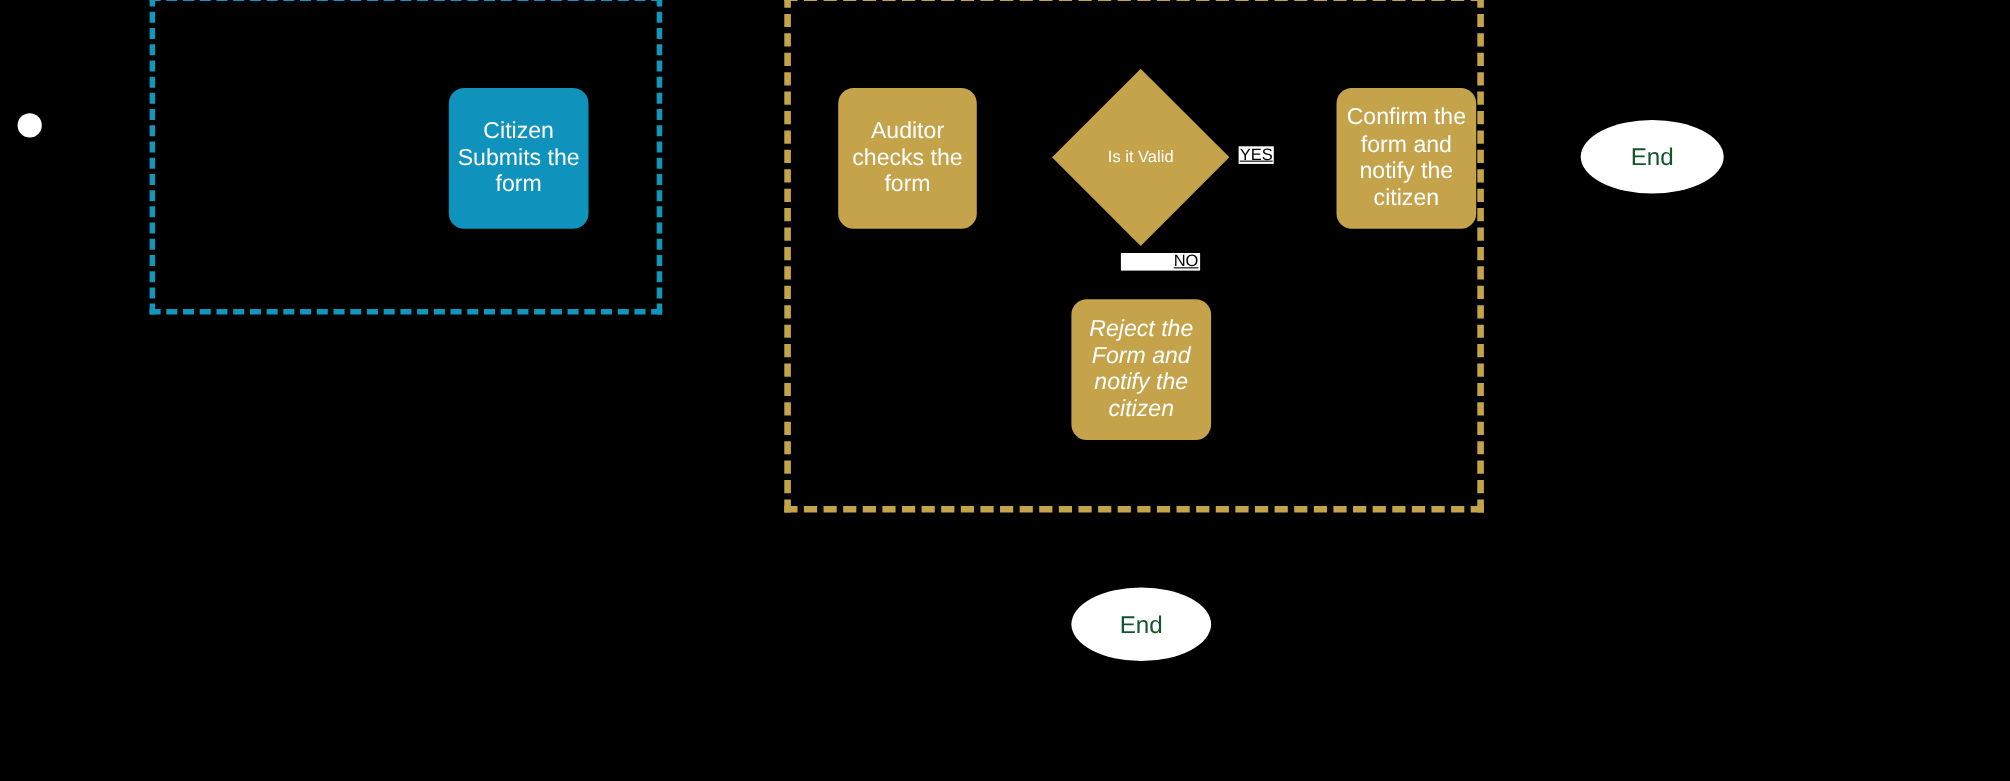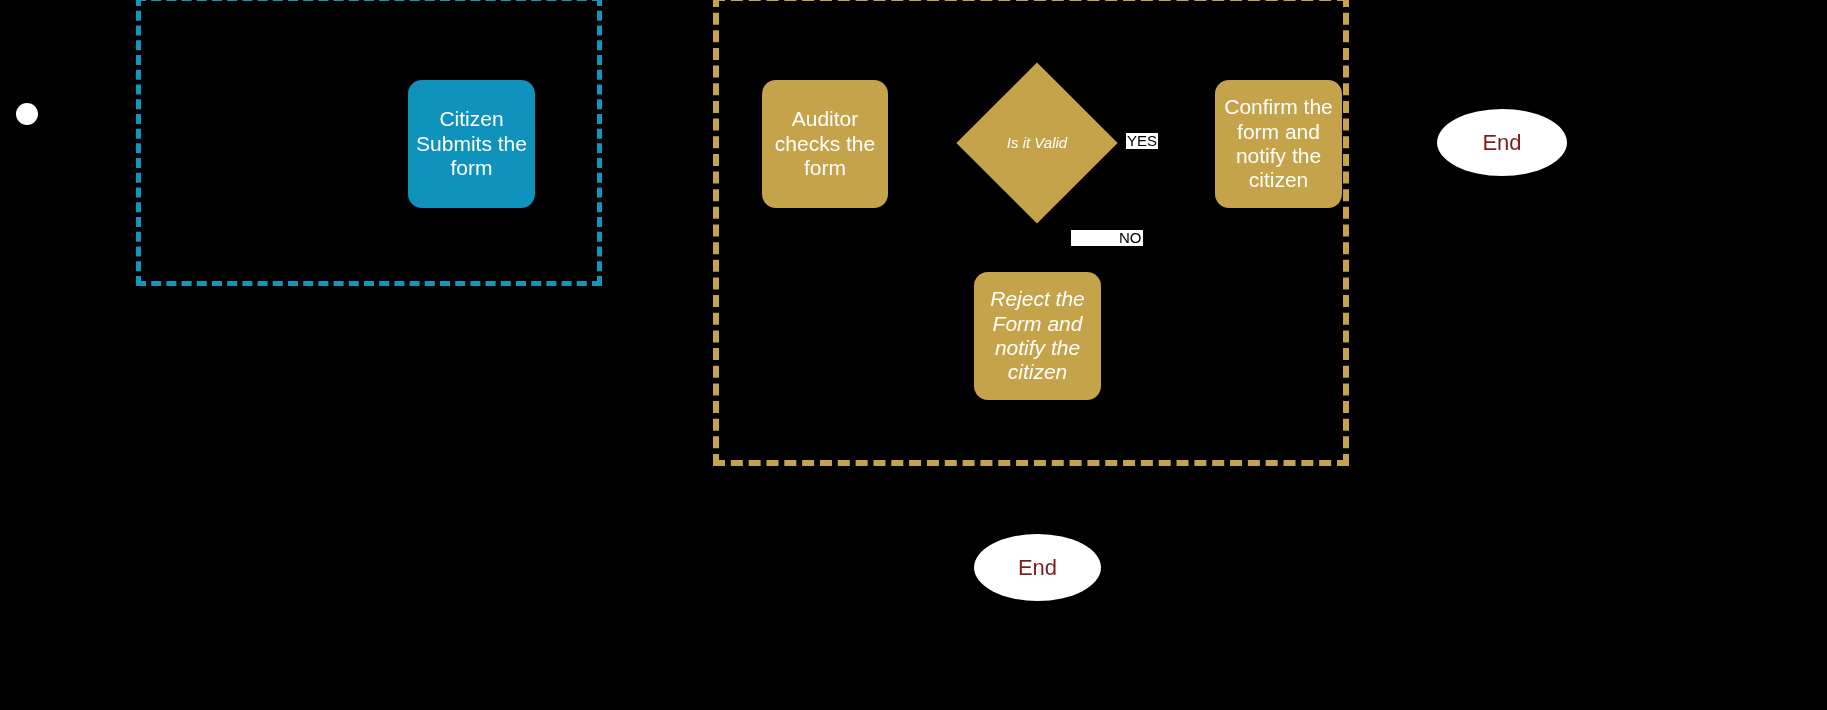--- a/index.html
+++ b/index.html
@@ -50,53 +50,53 @@
   }
   .node-process {
     border-radius: 14px;
   }
   .node-blue { background: #0F93BD; font-size: 21px; }
   .node-gold { background: #C5A34B; font-size: 21px; }
 
   
   .node-decision {
     background: transparent;
-    font-style: italic;
   }
   .node-decision .diamond-shape {
     position: absolute;
     inset: 0;
     background: #C5A34B;
     transform: rotate(45deg);
   }
   .node-decision .diamond-label {
     position: relative;
     z-index: 2;
     color: #FFFFFF;
     font-size: 15px;
     white-space: nowrap;
   }
 
   
   .node-end {
     background: #FFFFFF;
-    color: #7f1d1d;
+    color: #14532d;
     border-radius: 50%;
     font-size: 22px;
   }
 
   
   .edge-label {
     position: absolute;
     background: #FFFFFF;
     color: #000000;
     font-size: 15px;
     line-height: 1.05;
     padding: 0 1px;
     white-space: nowrap;
+    text-decoration: underline;
   }
 </style>
 </head>
 <body>
 
 <div id="canvas">
 
   <div class="lane lane-citizen" style="left:136px; top:-4px; width:466px; height:290px;"></div>
 
   <div class="lane lane-auditor" style="left:713px; top:-5px; width:636px; height:471px;"></div>
@@ -112,21 +112,21 @@
     <span>Citizen Submits the form</span>
   </div>
 
   <div class="node node-decision" style="left:980px; top:86px; width:114px; height:114px;">
     <span class="diamond-shape"></span>
     <span class="diamond-label">Is it Valid</span>
   </div>
 
   <div class="edge-label" style="left:1126px; top:133px;">YES</div>
 
-  <div class="edge-label" style="left:1071px; top:230px;padding-left:48px;">NO</div>
+  <div class="edge-label" style="left:1019px; top:230px;padding-left:48px;">NO</div>
 
   <div class="node node-process node-gold" style="left:1193px; top:80px; width:127px; height:128px;margin-left:22px;">
     <span>Confirm the form and notify the citizen</span>
   </div>
 
   <div class="node node-process node-gold" style="left:974px; top:272px; width:127px; height:128px;font-style:italic;">
     <span>Reject the Form and notify the citizen</span>
   </div>
 
   <div class="node node-end" style="left:1437px; top:109px; width:130px; height:67px;">

